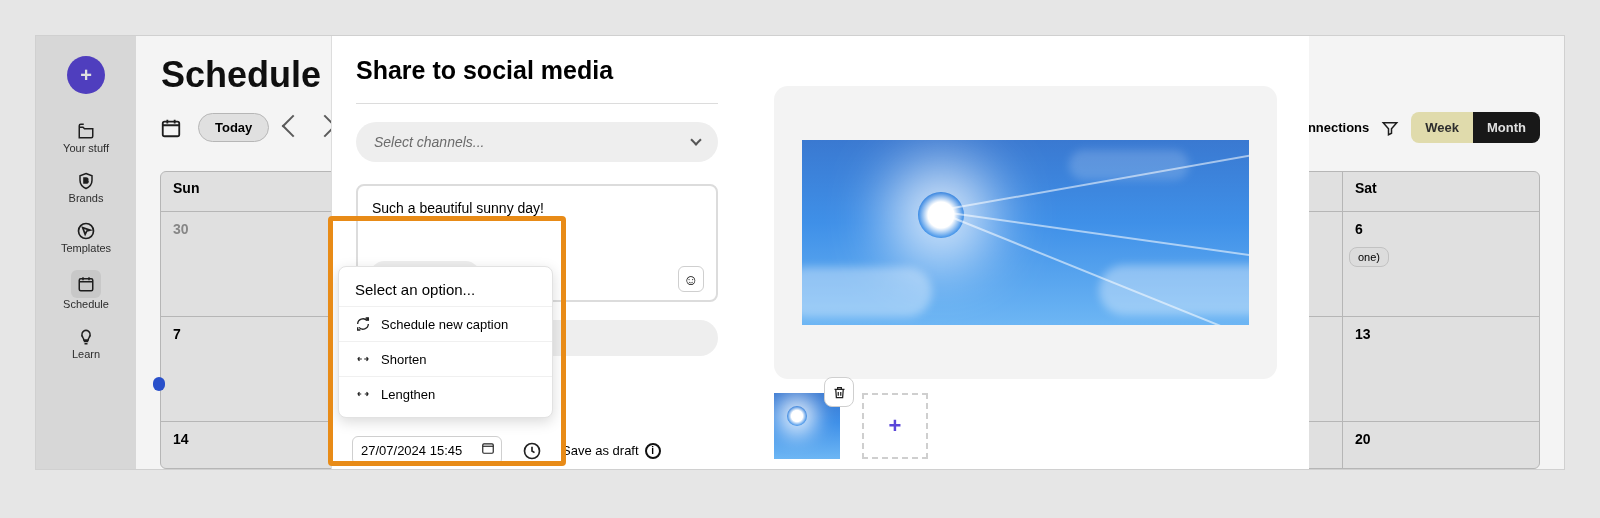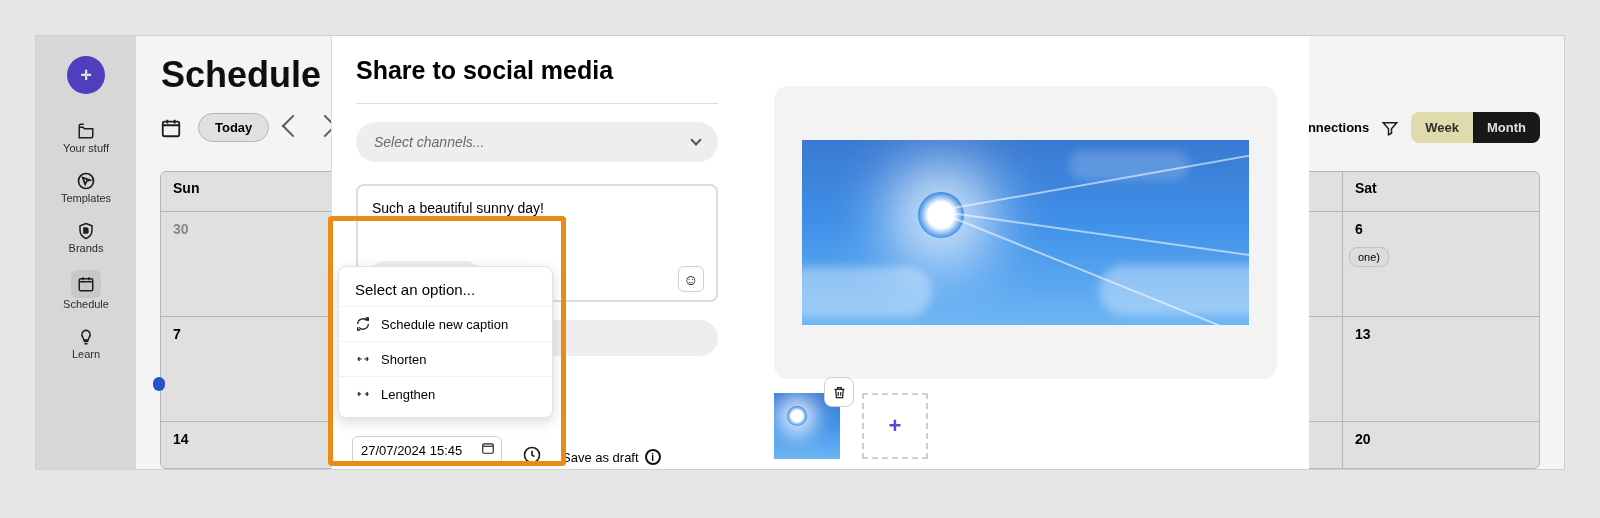--- a/index.html
+++ b/index.html
@@ -74,21 +74,21 @@
   .bigbtn{margin-top:18px;height:36px;background:#eee;border-radius:18px}
 
   .highlight{position:absolute;left:-4px;top:180px;width:238px;height:250px;border:5px solid var(--orange);border-radius:4px;pointer-events:none;z-index:10}
 
   .menu{position:absolute;left:6px;top:230px;width:215px;background:#fff;border:1px solid #e2e2e2;border-radius:8px;box-shadow:0 4px 14px rgba(0,0,0,.15);padding:10px 0 6px;z-index:5}
   .menu .title{padding:4px 16px 8px;font-size:15px;font-weight:400}
   .menu .opt{display:flex;align-items:center;gap:10px;padding:9px 16px;font-size:13px;border-top:1px solid #f0f0f0}
   .menu .opt:first-of-type{border-top:none}
   .menu .ico{width:16px;height:16px;display:flex;align-items:center;justify-content:center;font-size:14px}
 
-  .bottomrow{position:absolute;left:20px;bottom:4px;right:20px;display:flex;align-items:flex-end;gap:20px;font-size:13px}
+  .bottomrow{position:absolute;left:20px;bottom:4px;right:20px;display:flex;align-items:center;gap:20px;font-size:13px}
   .datefld{border:1px solid #cfcfcf;border-radius:6px;padding:6px 30px 6px 8px;position:relative;width:150px}
   .datefld .calico{position:absolute;right:6px;top:4px;font-size:14px}
   .draft{display:flex;align-items:center;gap:6px}
   .info{width:16px;height:16px;border:2px solid #111;border-radius:50%;display:flex;align-items:center;justify-content:center;font-size:10px;font-weight:900}
 
   
   .preview{flex:1;padding:50px 32px 0 32px}
   .card{background:#f3f3f3;border-radius:14px;padding:54px 28px;}
   .sky{height:185px;width:100%;position:relative;background:linear-gradient(180deg,var(--sky-top) 0%,var(--sky-mid) 45%,var(--sky-bot) 100%);overflow:hidden}
   .sun{position:absolute;left:26%;top:28%;width:46px;height:46px;border-radius:50%;background:radial-gradient(circle,#fff 0%,#fff 40%,rgba(255,255,255,0) 70%);box-shadow:0 0 60px 30px rgba(255,255,255,.8)}
@@ -119,35 +119,35 @@
     <div class="item">
       <span class="ico">
         <svg width="20" height="18" viewBox="0 0 24 24" fill="none" stroke="#222" stroke-width="2">
             <path d="M3 7h5l2 2h11v10a2 2 0 0 1-2 2H3z M3 7V5a2 2 0 0 1 2-2h4"></path>
           </svg>
       </span>
       <span>Your stuff</span>
     </div>
     <div class="item">
       <span class="ico">
+        <svg width="18" height="20" viewBox="0 0 24 24" fill="none" stroke="#222" stroke-width="2">
+            <path d="M12 2l8 3v6c0 5-3.5 9-8 11-4.5-2-8-6-8-11V5z"></path>
+            <text x="12" y="15" font-size="9" text-anchor="middle" fill="#222" font-family="Arial" font-weight="bold">B</text>
+          </svg>
+      </span>
+      <span>Brands</span>
+    </div>
+    <div class="item">
+      <span class="ico">
         <svg width="20" height="20" viewBox="0 0 24 24" fill="none" stroke="#222" stroke-width="2">
             <circle cx="12" cy="12" r="9"></circle>
             <path d="M8 8l3 8 2-4 4-1z"></path>
           </svg>
       </span>
       <span>Templates</span>
-    </div>
-    <div class="item">
-      <span class="ico">
-        <svg width="18" height="20" viewBox="0 0 24 24" fill="none" stroke="#222" stroke-width="2">
-            <path d="M12 2l8 3v6c0 5-3.5 9-8 11-4.5-2-8-6-8-11V5z"></path>
-            <text x="12" y="15" font-size="9" text-anchor="middle" fill="#222" font-family="Arial" font-weight="bold">B</text>
-          </svg>
-      </span>
-      <span>Brands</span>
     </div>
     <div class="item active">
       <span class="ico">
         <svg width="18" height="18" viewBox="0 0 24 24" fill="none" stroke="#222" stroke-width="2">
             <rect x="3" y="5" width="18" height="16" rx="2"></rect>
             <path d="M3 9h18M8 3v4M16 3v4"></path>
           </svg>
       </span>
       <span>Schedule</span>
     </div>

